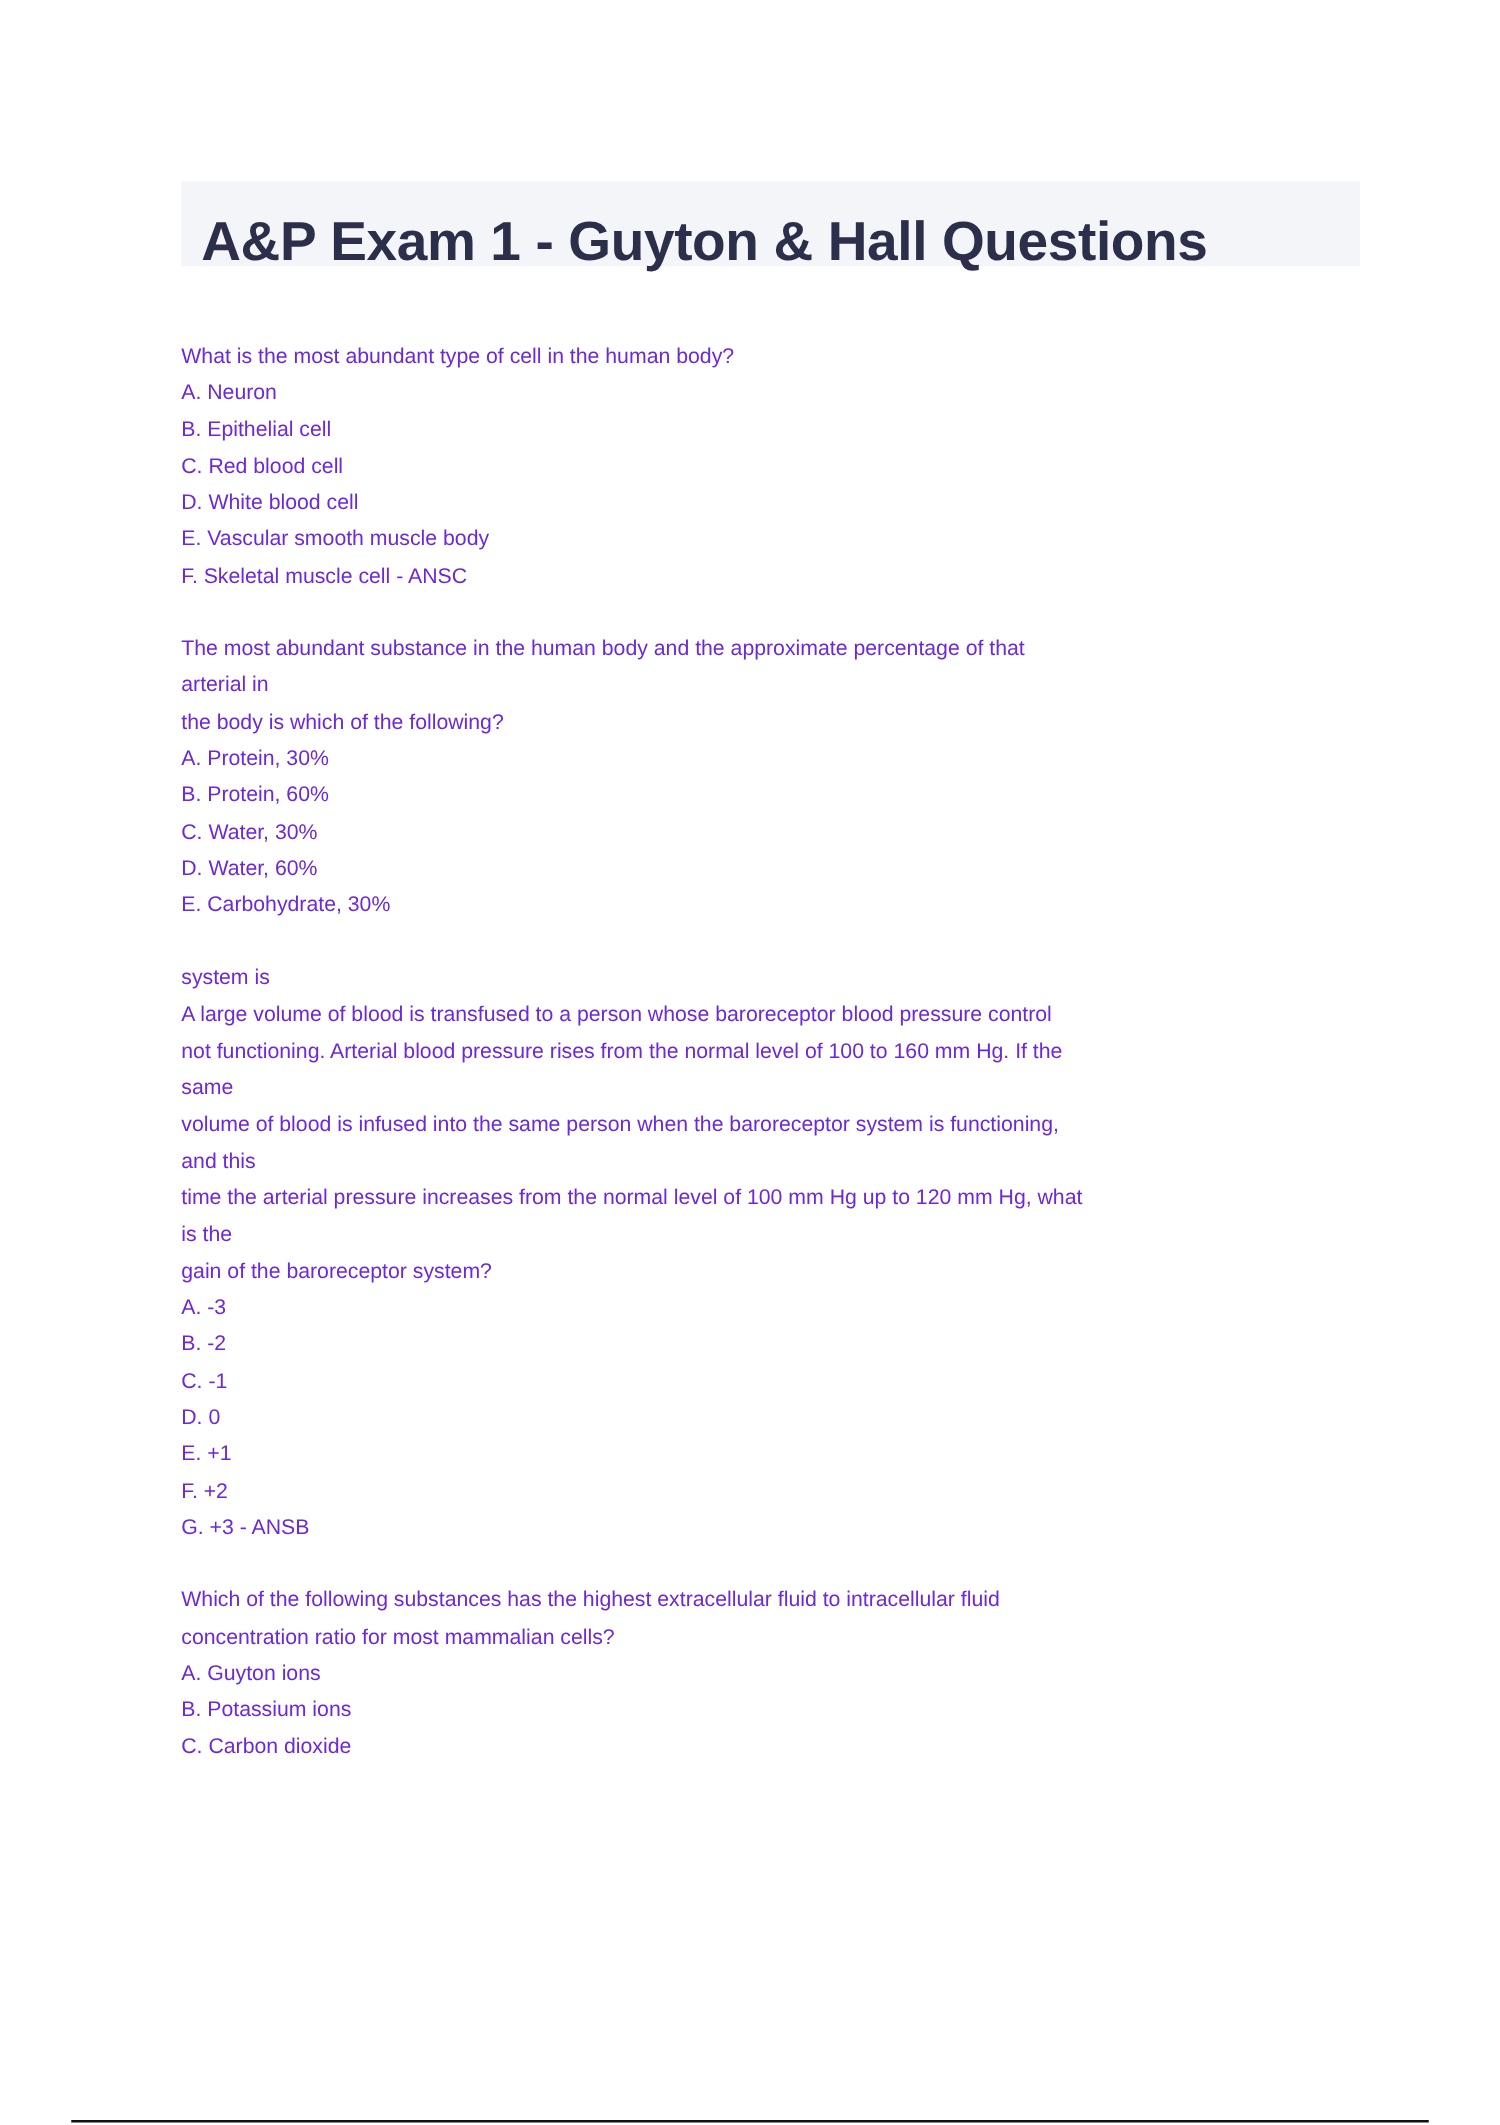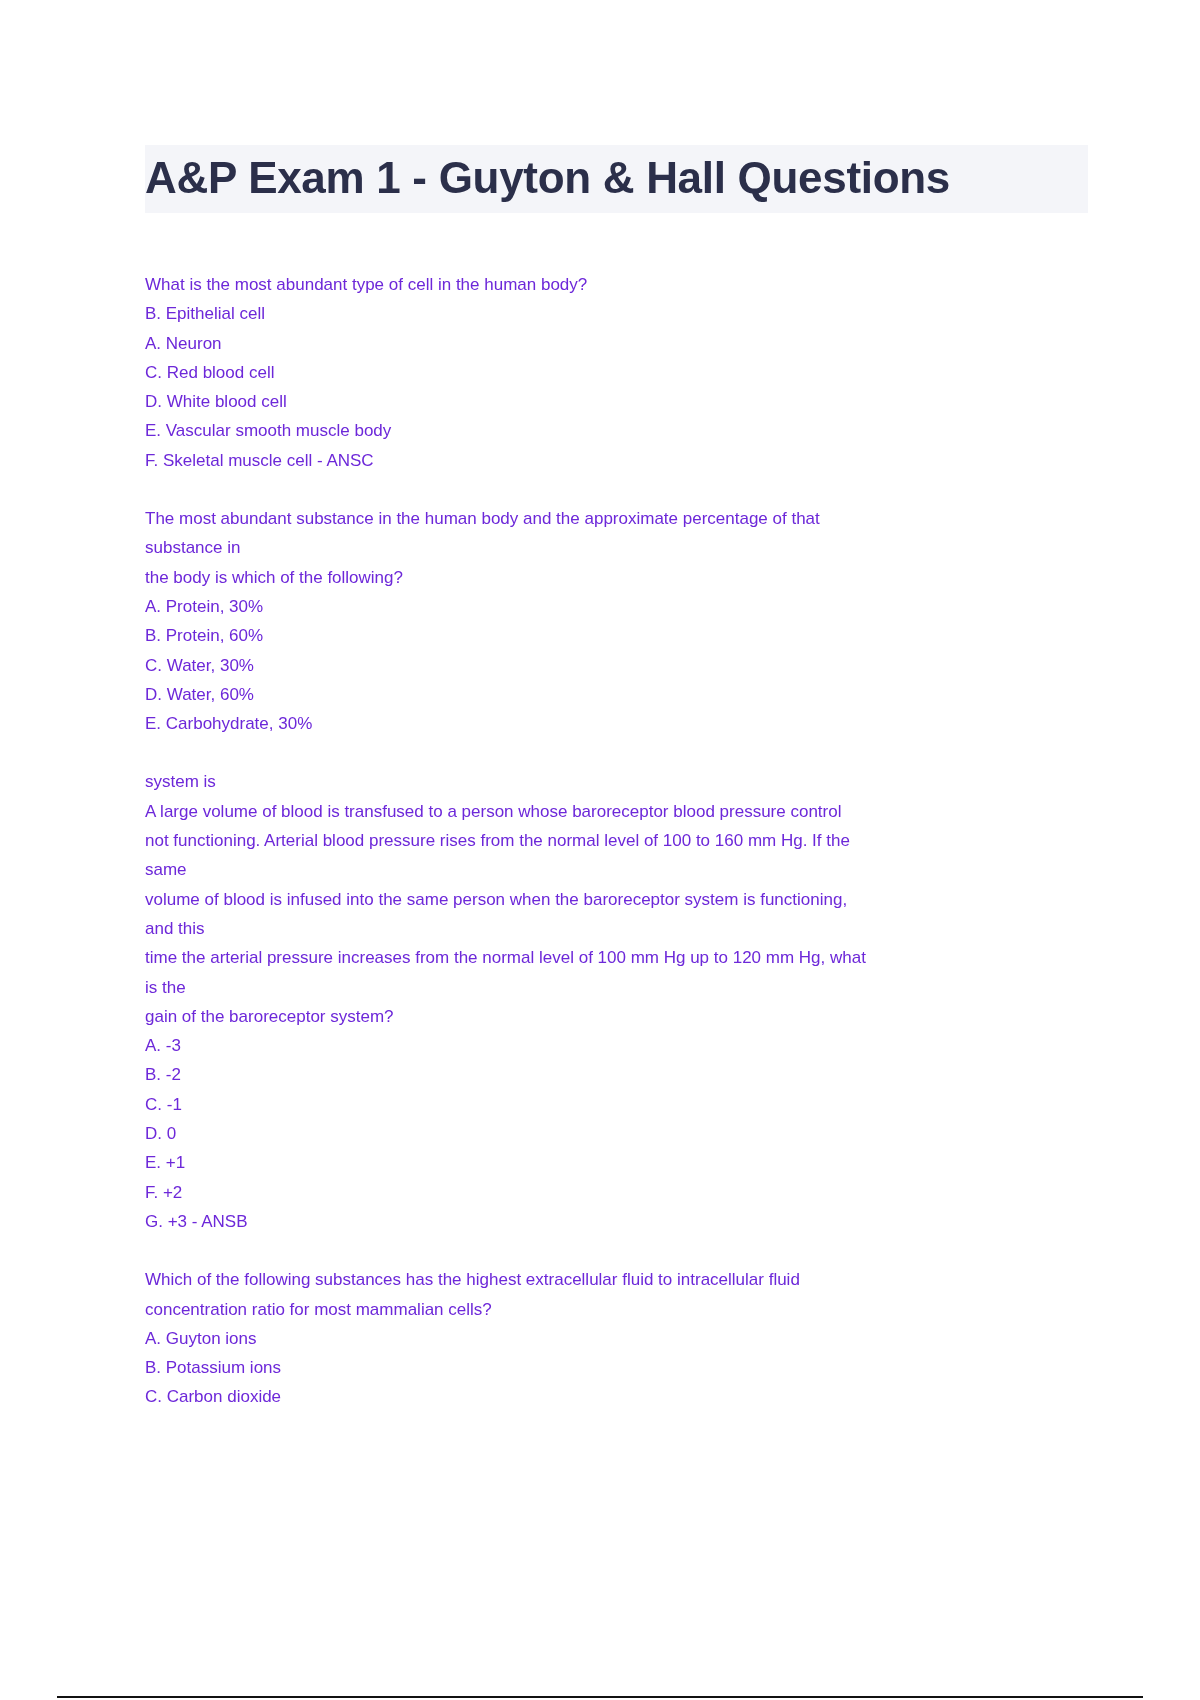--- a/index.html
+++ b/index.html
@@ -20,21 +20,21 @@
       left: 145px;
       top: 145px;
       width: 943px;
       height: 68px;
       background: #f4f5f9;
     }
     .title {
       position: absolute;
       left: 145px;
       top: 146px;
-      margin: 0;
+      margin: 16px;
       font-size: 44px;
       line-height: 64px;
       font-weight: bold;
       color: #2b2f4a;
       letter-spacing: -0.3px;
       white-space: nowrap;
     }
     .content {
       position: absolute;
       left: 145px;
@@ -62,31 +62,31 @@
 </head>
 <body>
 
 <div class="title-box"></div>
 <h1 class="title">A&amp;P Exam 1 - Guyton &amp; Hall Questions</h1>
 
 <div class="content">
 
   <div class="question">
     <div class="line">What is the most abundant type of cell in the human body?</div>
+    <div class="line">A. Neuron</div>
     <div class="line">B. Epithelial cell</div>
-    <div class="line">A. Neuron</div>
     <div class="line">C. Red blood cell</div>
     <div class="line">D. White blood cell</div>
     <div class="line">E. Vascular smooth muscle body</div>
     <div class="line">F. Skeletal muscle cell - ANSC</div>
   </div>
 
   <div class="question">
     <div class="line">The most abundant substance in the human body and the approximate percentage of that</div>
-    <div class="line">substance in</div>
+    <div class="line">arterial in</div>
     <div class="line">the body is which of the following?</div>
     <div class="line">A. Protein, 30%</div>
     <div class="line">B. Protein, 60%</div>
     <div class="line">C. Water, 30%</div>
     <div class="line">D. Water, 60%</div>
     <div class="line">E. Carbohydrate, 30%</div>
   </div>
 
   <div class="question">
     <div class="line">system is</div>

